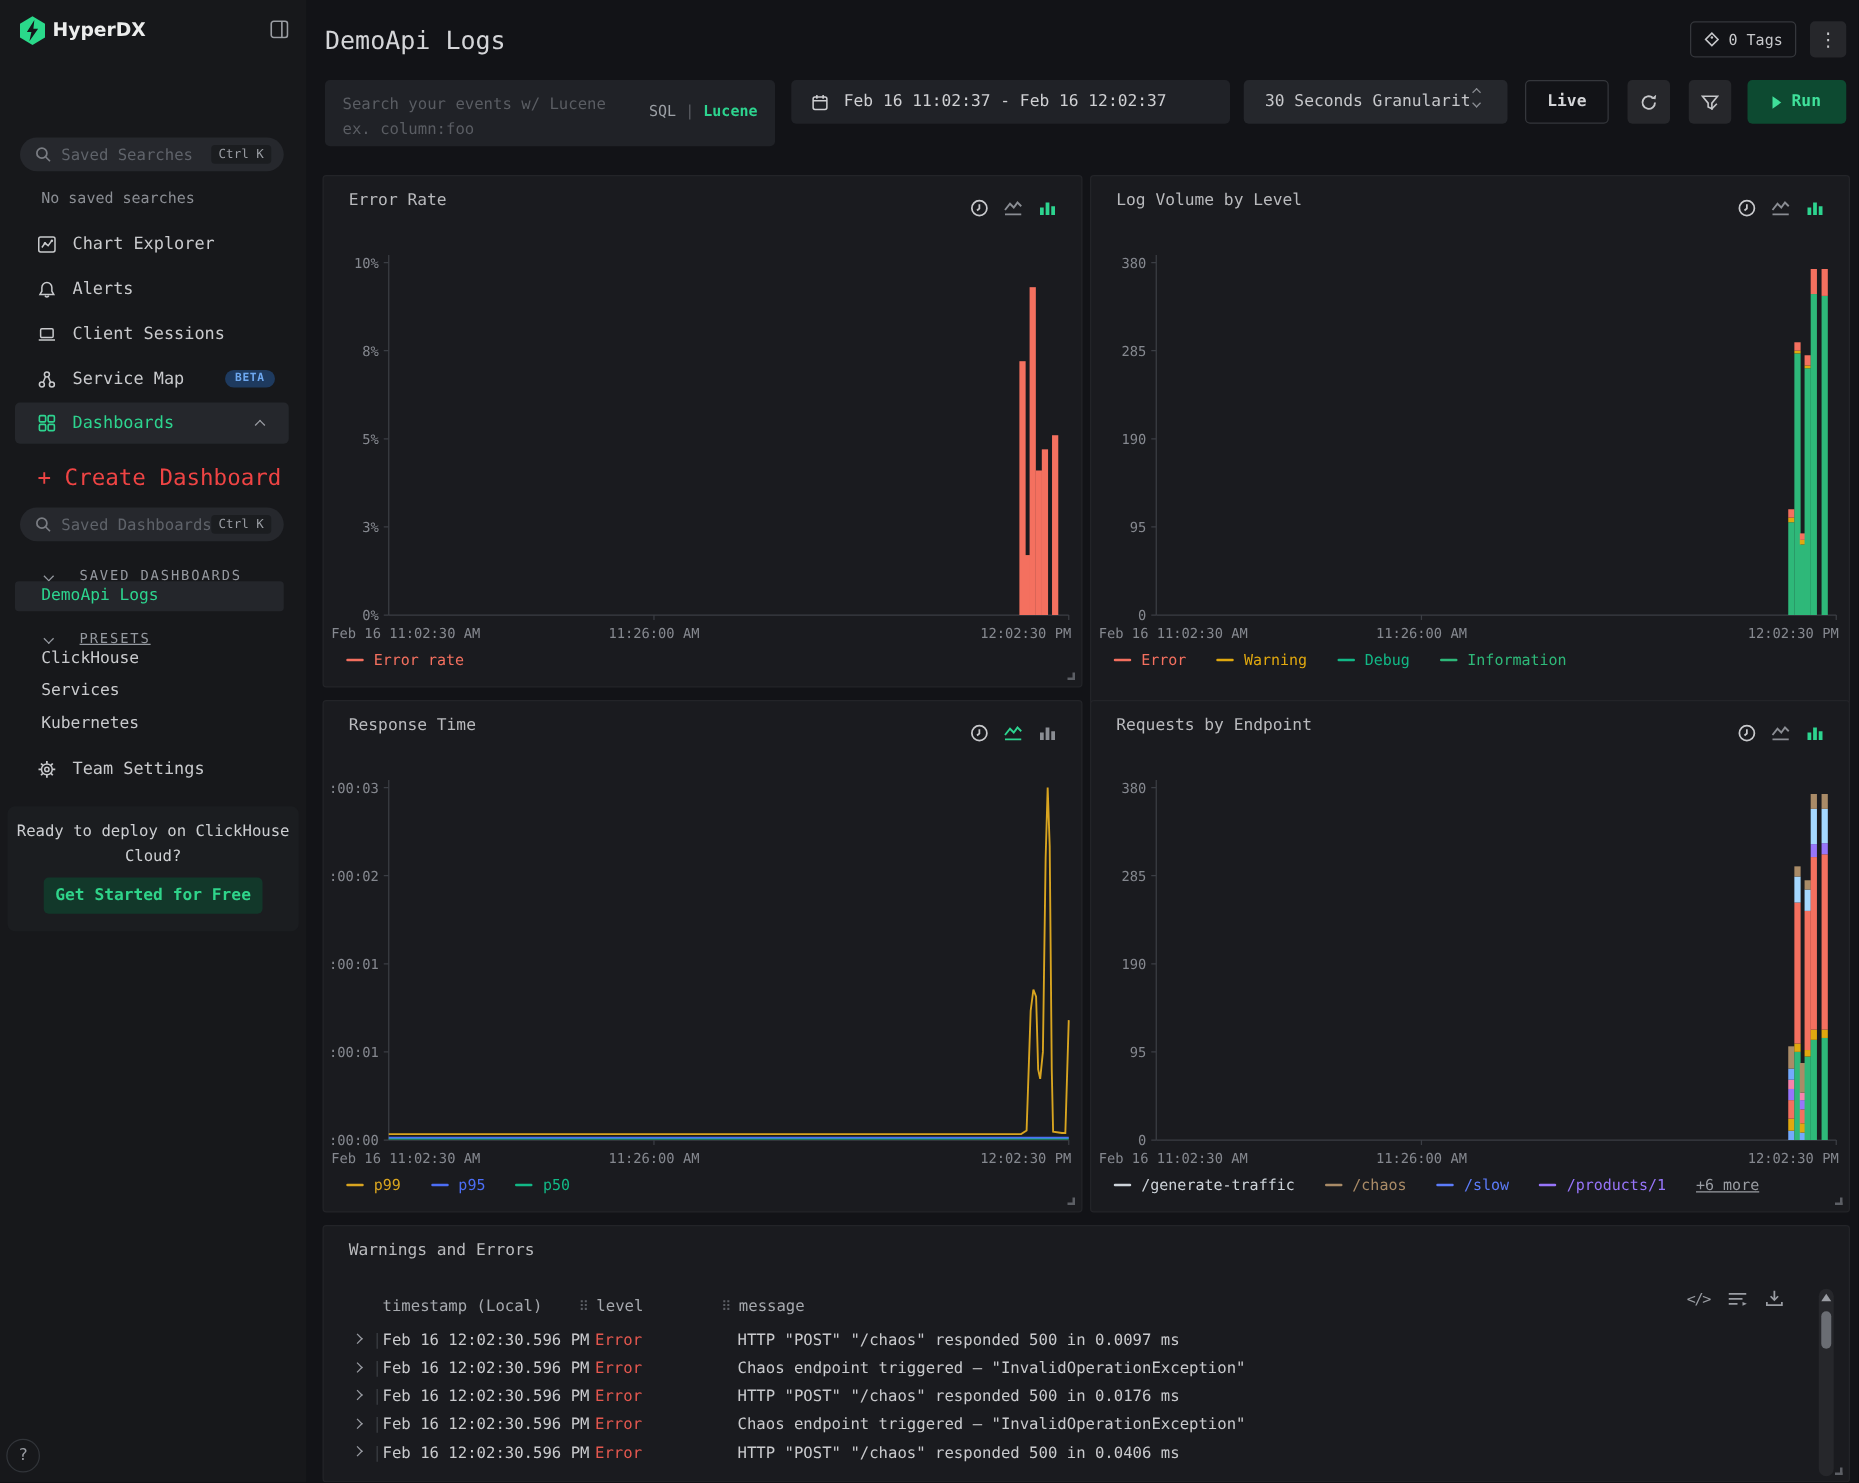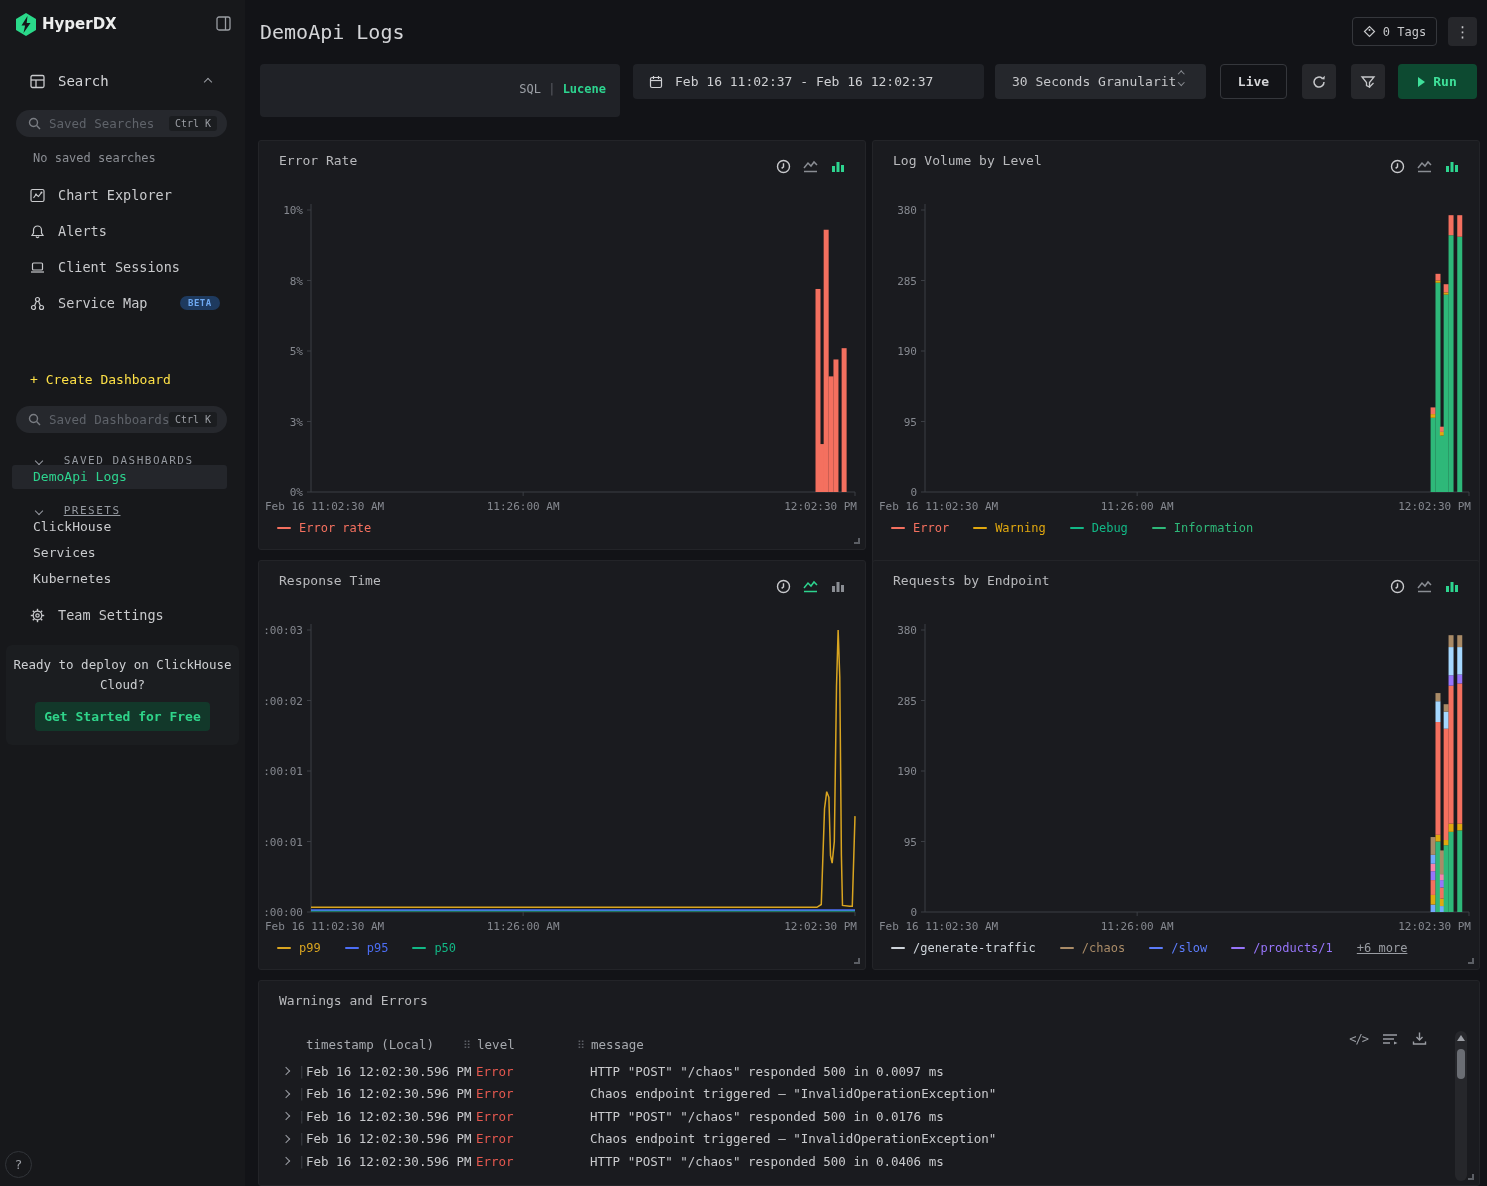--- a/index.html
+++ b/index.html
@@ -77,31 +77,20 @@
         </svg>
     </div>
     <div class="abs brand-text" style="left:42px;top:15px;">HyperDX</div>
     <div class="abs" style="left:216px;top:16px;">
       <svg width="15" height="15">
           <rect x="1" y="1" width="13" height="13" rx="2" fill="none" stroke="#9a9da3" stroke-width="1.3"></rect>
           <line x1="9.5" y1="1" x2="9.5" y2="14" stroke="#9a9da3" stroke-width="1.3"></line>
         </svg>
     </div>
 
-    <div class="navitem" style="top:66px;">
-      <span class="ni-icon">
-        <svg width="15" height="15">
-            <rect x="1" y="1.5" width="13" height="12" rx="1.5" fill="none" stroke="#c9cacd" stroke-width="1.3"></rect>
-            <line x1="1" y1="6" x2="14" y2="6" stroke="#c9cacd" stroke-width="1.3"></line>
-            <line x1="6" y1="6" x2="6" y2="13.5" stroke="#c9cacd" stroke-width="1.3"></line>
-          </svg>
-      </span>
-      <span class="ni-label" style="font-size:14px;color:#d4d5d8;">Search</span>
-      <span class="chev up abs" style="left:205px;top:13px;"></span>
-    </div>
 
     <div class="pill-input" style="top:110px;">
       <svg width="13" height="13">
           <circle cx="5.5" cy="5.5" r="4" fill="none" stroke="#7a7d83" stroke-width="1.4"></circle>
           <line x1="8.6" y1="8.6" x2="12" y2="12" stroke="#7a7d83" stroke-width="1.4"></line>
         </svg>
       <span class="ph">Saved Searches</span>
       <span class="kbd">Ctrl K</span>
     </div>
 
@@ -146,22 +135,34 @@
             <circle cx="3.5" cy="11.5" r="2" fill="none" stroke="#c9cacd" stroke-width="1.2"></circle>
             <circle cx="11.5" cy="11.5" r="2" fill="none" stroke="#c9cacd" stroke-width="1.2"></circle>
             <line x1="6.5" y1="5" x2="4.5" y2="10" stroke="#c9cacd" stroke-width="1.2"></line>
             <line x1="8.5" y1="5" x2="10.5" y2="10" stroke="#c9cacd" stroke-width="1.2"></line>
           </svg>
       </span>
       <span class="ni-label">Service Map</span>
       <span class="badge-beta">BETA</span>
     </div>
 
-
-    <div class="abs" style="left:30px;top:372px;font-size:13px;color:#fde047;">+ Create Dashboard</div>
+    <div class="active-row" style="top:322px;height:33px;">
+      <span class="abs" style="left:18px;top:9px;">
+        <svg width="15" height="15">
+            <rect x="1.5" y="1.5" width="5" height="5" rx="1" fill="none" stroke="#2dd48f" stroke-width="1.3"></rect>
+            <rect x="8.5" y="1.5" width="5" height="5" rx="1" fill="none" stroke="#2dd48f" stroke-width="1.3"></rect>
+            <rect x="1.5" y="8.5" width="5" height="5" rx="1" fill="none" stroke="#2dd48f" stroke-width="1.3"></rect>
+            <rect x="8.5" y="8.5" width="5" height="5" rx="1" fill="none" stroke="#2dd48f" stroke-width="1.3"></rect>
+          </svg>
+      </span>
+      <span class="abs" style="left:46px;top:8px;font-size:13.5px;color:#2dd48f;">Dashboards</span>
+      <span class="chev up abs" style="left:193px;top:15px;"></span>
+    </div>
+
+    <div class="abs" style="left:30px;top:372px;font-size:18px;color:#ef4444;">+ Create Dashboard</div>
 
     <div class="pill-input" style="top:406px;">
       <svg width="13" height="13">
           <circle cx="5.5" cy="5.5" r="4" fill="none" stroke="#7a7d83" stroke-width="1.4"></circle>
           <line x1="8.6" y1="8.6" x2="12" y2="12" stroke="#7a7d83" stroke-width="1.4"></line>
         </svg>
       <span class="ph">Saved Dashboards</span>
       <span class="kbd">Ctrl K</span>
     </div>
 
@@ -221,20 +222,24 @@
         <path d="M1.5 6.5 L6.5 1.5 L11.5 6.5 L6.5 11.5 Z" fill="none" stroke="#c6c7ca" stroke-width="1.2"></path>
         <circle cx="6.5" cy="5" r="1" fill="#c6c7ca"></circle>
       </svg>
     <span>0 Tags</span>
   </div>
   <div class="btn fill" style="left:1448px;top:17px;width:29px;height:29px;font-size:15px;">
       <span>⋮</span>
     </div>
 
   <div class="searchbox">
+    <div class="ph">
+      <div>Search your events w/ Lucene</div>
+      <div>ex. column:foo</div>
+    </div>
     <div class="modes">
       <span style="color:#9ca0a6;">SQL</span>
       <span style="color:#5a5d63;">|</span>
       <span style="color:#2dd48f;font-weight:bold;">Lucene</span>
     </div>
   </div>
 
   <div class="btn" style="left:633px;top:64px;width:351px;height:35px;background:#202227;justify-content:flex-start;padding-left:16px;gap:12px;color:#cfd0d3;">
     <svg width="14" height="14">
         <rect x="1.5" y="2.5" width="11" height="10" rx="1.5" fill="none" stroke="#cfd0d3" stroke-width="1.2"></rect>

